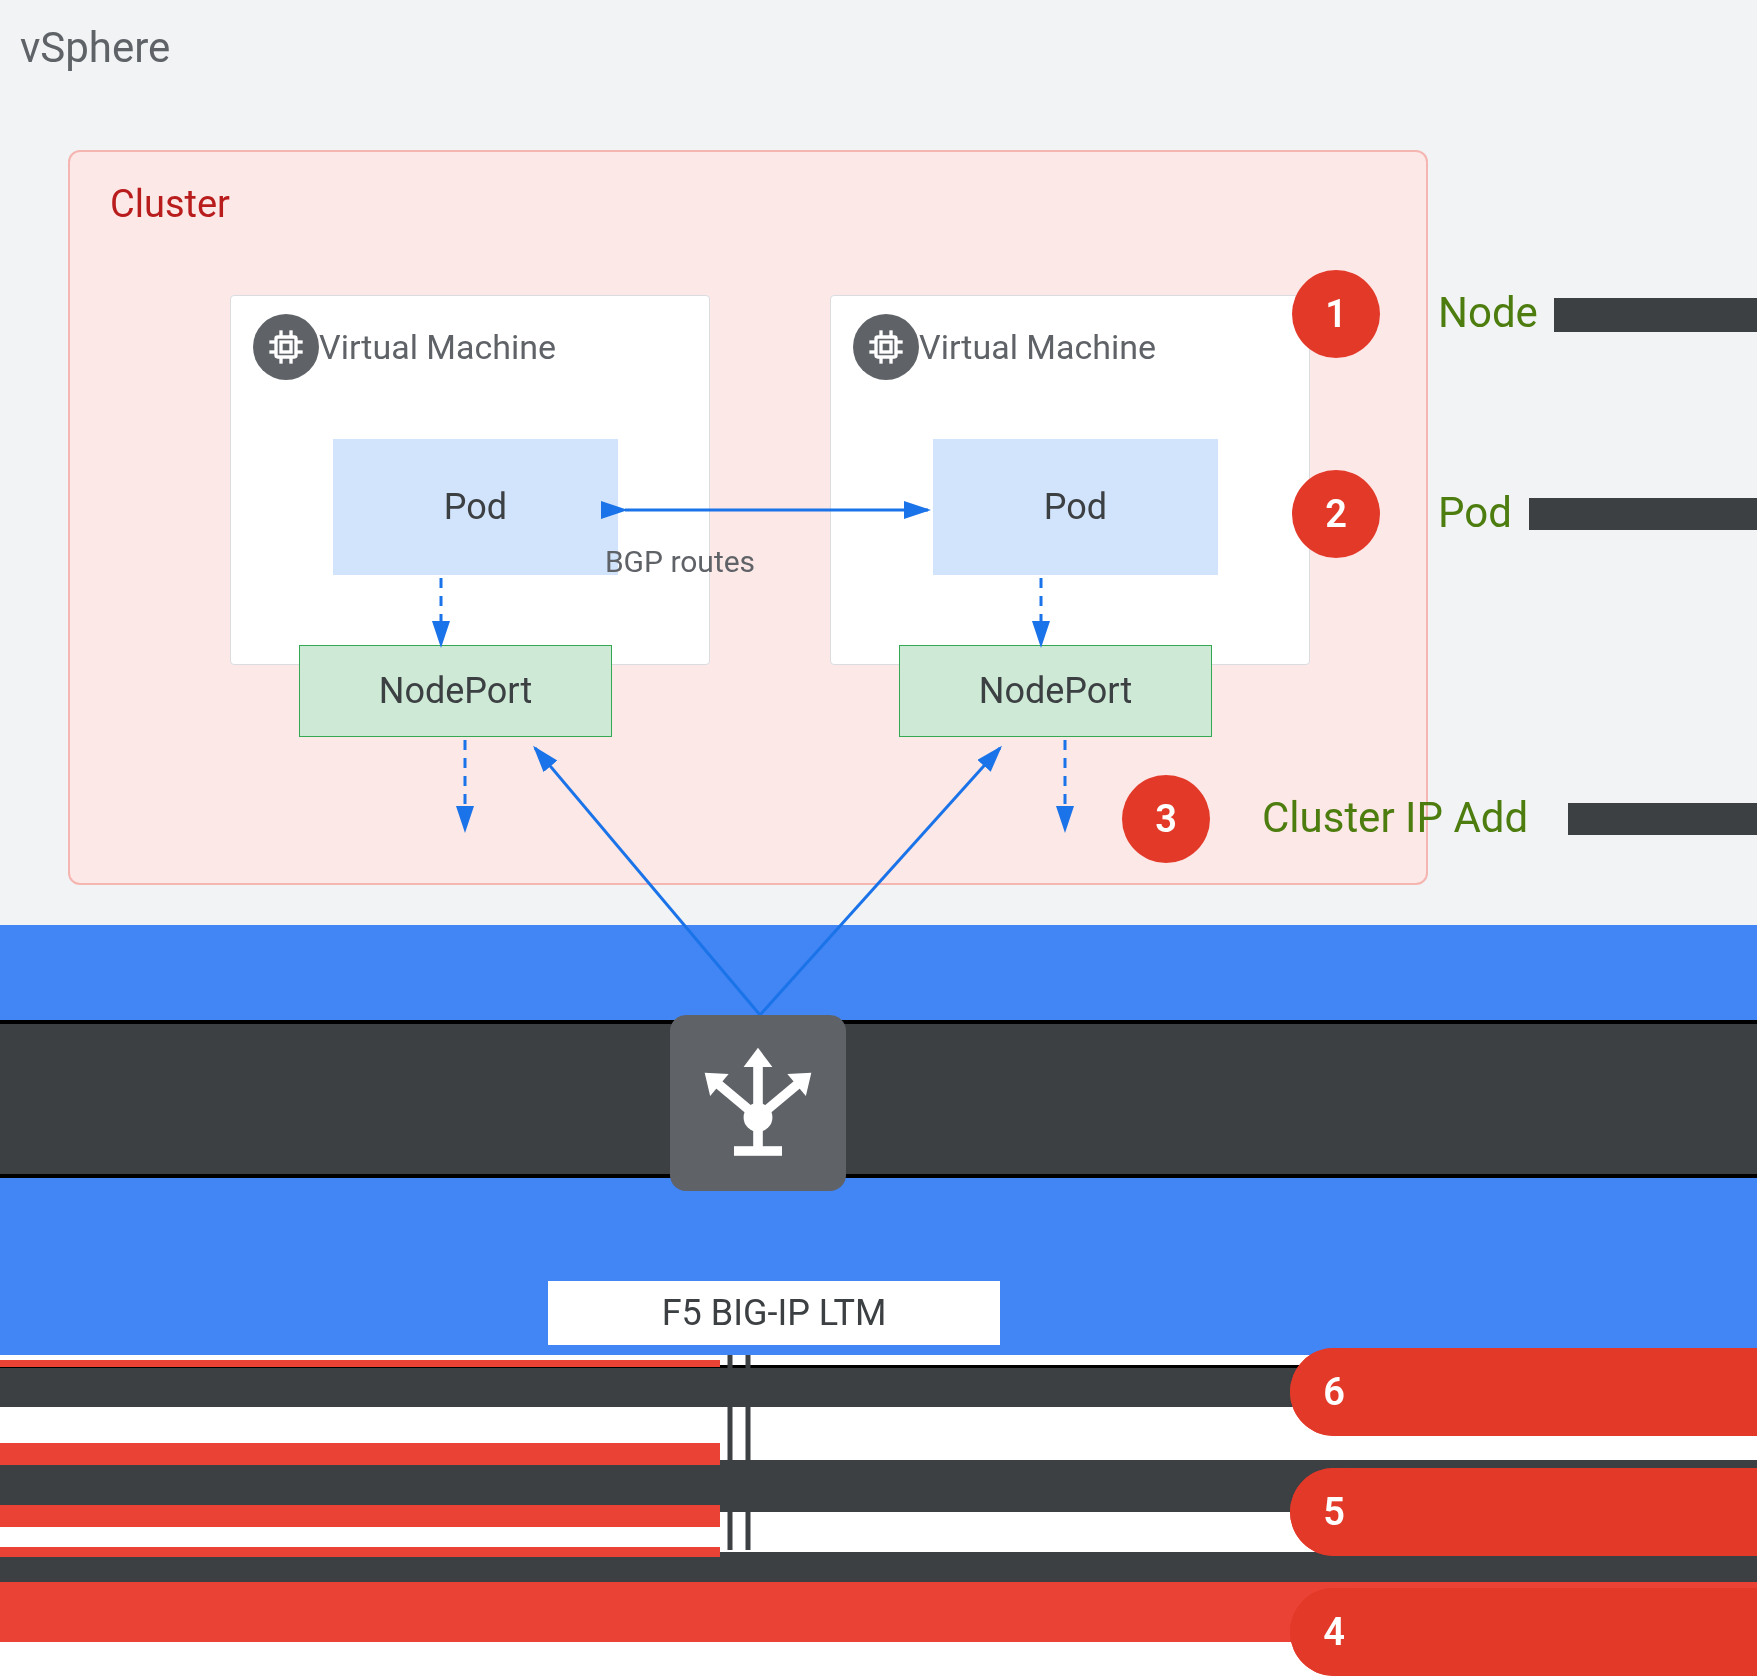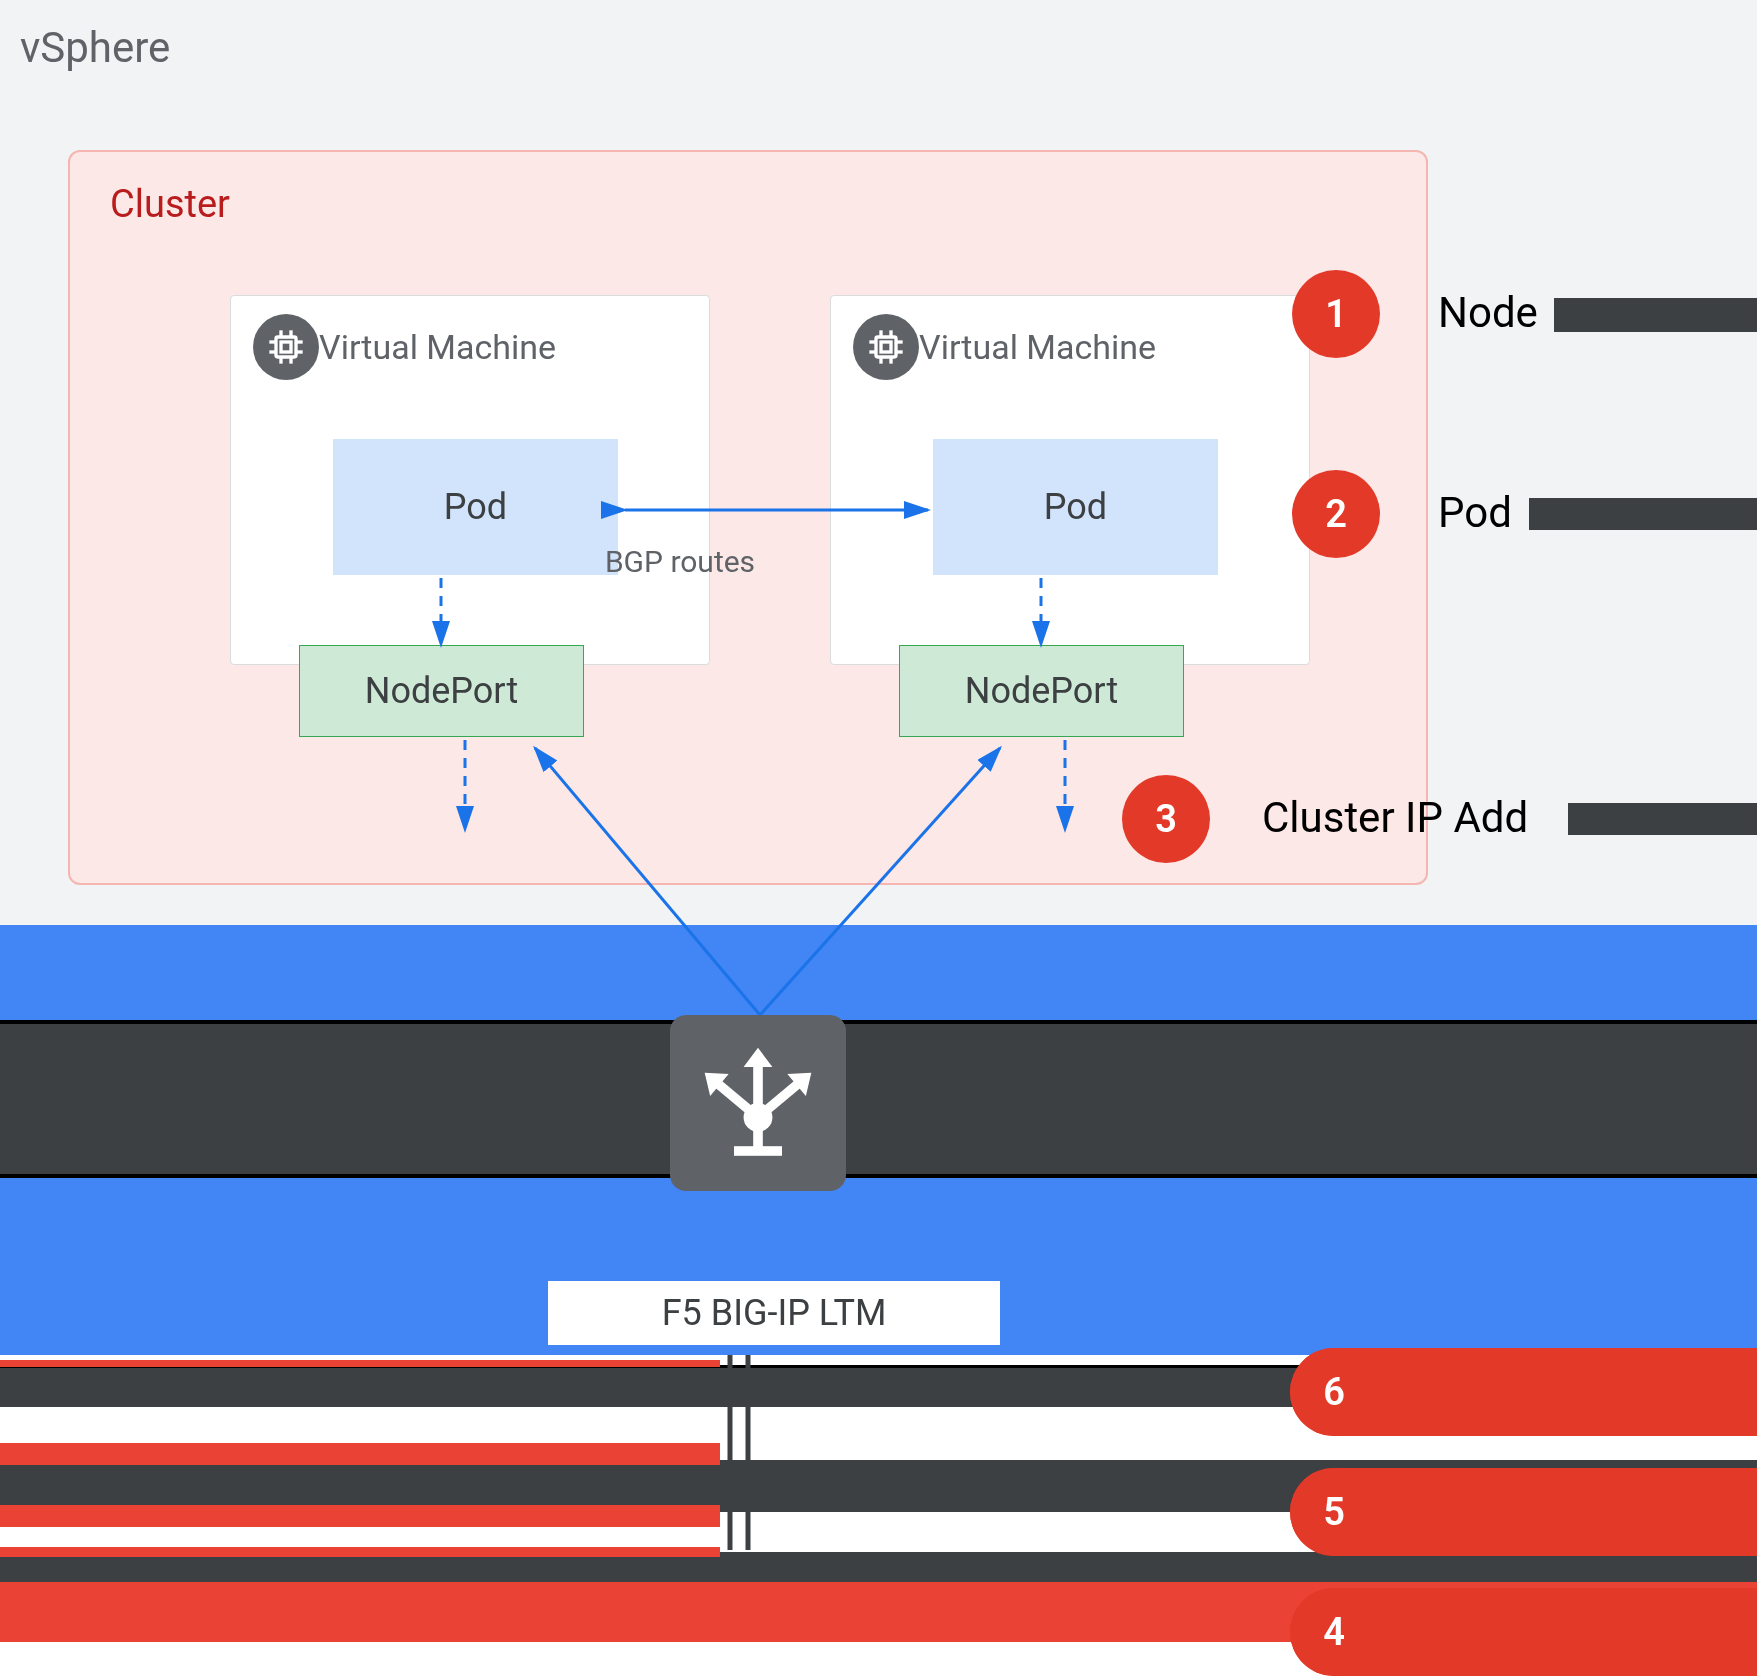--- a/index.html
+++ b/index.html
@@ -82,21 +82,21 @@
       background: #d2e3fc;
       display: flex;
       align-items: center;
       justify-content: center;
       color: #3c4043;
       font-size: 36px;
     }
     .nodeport-box {
       position: absolute;
       top: 645px;
-      width: 285px;
+      width: 313px;
       height: 92px;
       background: #ceead6;
       border: 1px solid #34a853;
       display: flex;
       align-items: center;
       justify-content: center;
       color: #3c4043;
       font-size: 36px;
     }
     .np1 { left: 299px; }
@@ -118,21 +118,21 @@
       color: #fff;
       display: flex;
       align-items: center;
       justify-content: center;
       font-size: 38px;
       font-weight: 600;
       z-index: 50;
     }
     .badge-label {
       position: absolute;
-      color: #000000;
+      color: #4d7c0f;
       font-size: 42px;
       font-weight: 400;
       white-space: nowrap;
       z-index: 30;
     }
     .redaction {
       position: absolute;
       background: #3c4043;
       z-index: 20;
     }

